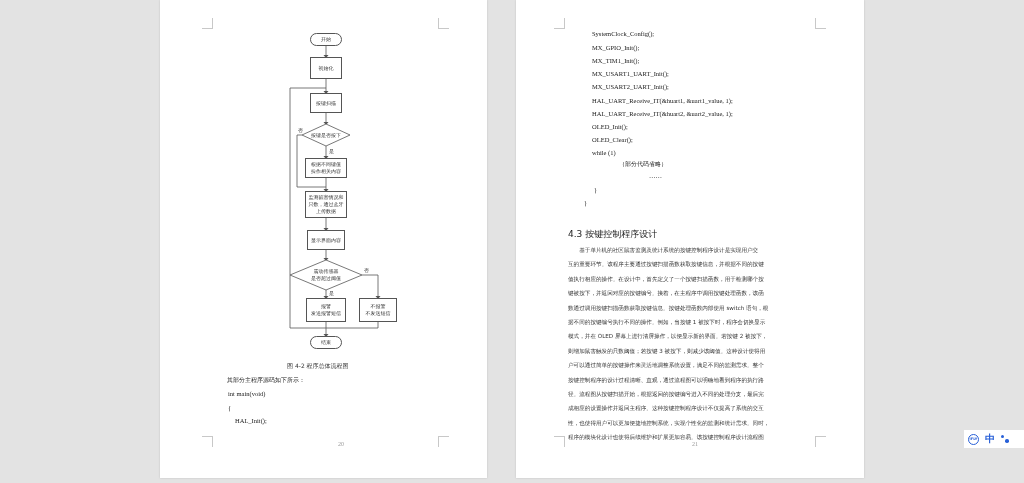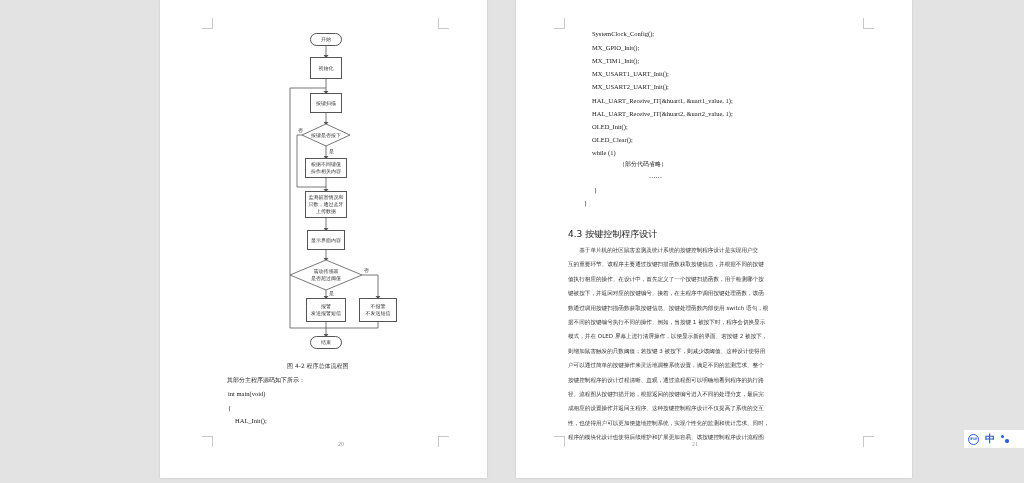--- a/index.html
+++ b/index.html
@@ -1,19 +1,19 @@
 <!DOCTYPE html>
 <html><head>
 <meta charset="utf-8">
 <style>
   html,body{margin:0;padding:0;}
   body{width:1024px;height:483px;background:#e3e3e3;position:relative;overflow:hidden;font-family:"DejaVu Serif","Liberation Serif",serif;color:#222;}
   .page{position:absolute;top:0;height:478px;background:#fff;box-shadow:0 0 2px rgba(0,0,0,0.15);}
   #page-left{left:160px;width:327px;}
-  #page-right{left:516px;width:396px;}
+  #page-right{left:516px;width:348px;}
   .corner{position:absolute;width:10px;height:10px;border-color:#c8c8c8;border-style:solid;border-width:0;}
   .c-tl{border-right-width:1px;border-bottom-width:1px;}
   .c-tr{border-left-width:1px;border-bottom-width:1px;}
   .c-bl{border-right-width:1px;border-top-width:1px;}
   .c-br{border-left-width:1px;border-top-width:1px;}
   .pgnum{position:absolute;font-size:6px;color:#999;font-family:"Liberation Serif",serif;}
 
   
   .fc{position:absolute;left:0;top:0;width:327px;height:360px;}
   .node{position:absolute;border:1px solid #555;background:#fff;font-size:5px;line-height:7px;text-align:center;color:#333;display:flex;align-items:center;justify-content:center;box-sizing:border-box;font-family:"DejaVu Sans",sans-serif;}

